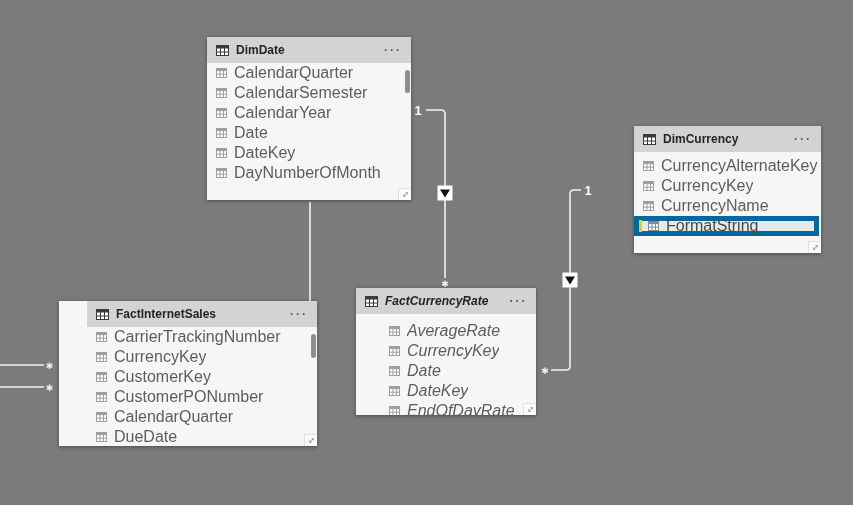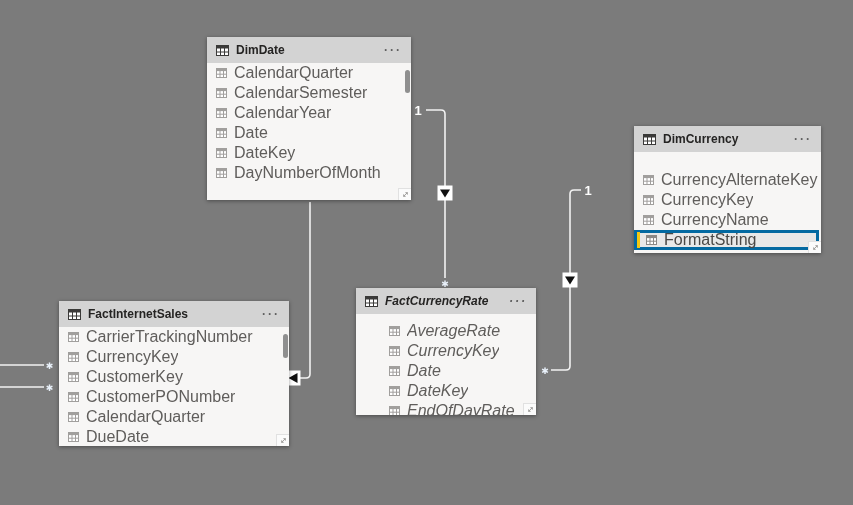--- a/index.html
+++ b/index.html
@@ -29,38 +29,38 @@
   }
   .table-body{position:relative;background:#f7f6f5;}
   .field-row{
     height:20px;display:flex;align-items:center;gap:7px;
     padding-left:9px;position:relative;box-sizing:border-box;
   }
   .field-label{
     font-size:16px;color:#5f5d5b;white-space:nowrap;overflow:hidden;
   }
   .field-row.selected{
-    background:#e8e8e8;border:3px solid #0369a1;margin-right:2px;
+    background:#e8e8e8;border:5px solid #0369a1;margin-right:2px;
   }
   .field-row.selected .field-label{color:#4a4846;}
   .selection-bar{
     position:absolute;left:0;top:-1px;bottom:-1px;width:3px;background:#f2c811;
   }
   .field-icon{flex:0 0 auto;display:flex;}
   .scroll-thumb{
     position:absolute;width:5px;border-radius:3px;background:#8f8f8f;right:1px;
     cursor:pointer;
   }
   .resize-handle{
     position:absolute;right:0;bottom:0;width:13px;height:12px;background:#fbfbfb;
     border:1px solid #e1e1e1;border-right:none;border-bottom:none;
     box-sizing:border-box;cursor:nwse-resize;display:flex;align-items:center;justify-content:center;
   }
   .pad-top-7{padding-top:7px;margin-left:24px;}
-  .pad-top-2{padding-top:18px;}
+  .pad-top-2{padding-top:4px;}
 </style>
 </head>
 <body>
 
 <div id="canvas">
 
   <svg class="rel-layer" width="853" height="505" viewBox="0 0 853 505">
 
     <g>
       <path d="M310 202 L310 374 Q310 378 306 378 L272 378" fill="none" stroke="#f2f2f2" stroke-width="1.6"></path>
@@ -257,21 +257,21 @@
         <span class="field-label">FormatString</span>
       </div>
     </div>
     <div class="resize-handle">
       <svg width="9" height="9" viewBox="0 0 12 12">
           <path d="M3.5 8.5 L8.5 3.5 M3.5 8.5 h2.7 M3.5 8.5 v-2.7 M8.5 3.5 h-2.7 M8.5 3.5 v2.7" stroke="#8a8886" stroke-width="1" fill="none"></path>
         </svg>
     </div>
   </div>
 
-  <div class="table-card" style="left:59px;top:301px;width:230px;height:145px;">
+  <div class="table-card" style="left:59px;top:301px;width:230px;height:145px;padding-left:28px;">
     <div class="table-header">
       <span class="field-icon">
         <svg width="13" height="11" viewBox="0 0 13 11">
             <rect x="0.5" y="0.5" width="12" height="10" fill="#fff" stroke="#3b3a39"></rect>
             <rect x="0.5" y="0.5" width="12" height="3" fill="#3b3a39"></rect>
             <line x1="4.5" y1="3" x2="4.5" y2="10.5" stroke="#3b3a39"></line>
             <line x1="8.5" y1="3" x2="8.5" y2="10.5" stroke="#3b3a39"></line>
             <line x1="0.5" y1="7" x2="12.5" y2="7" stroke="#3b3a39"></line>
           </svg>
       </span>

